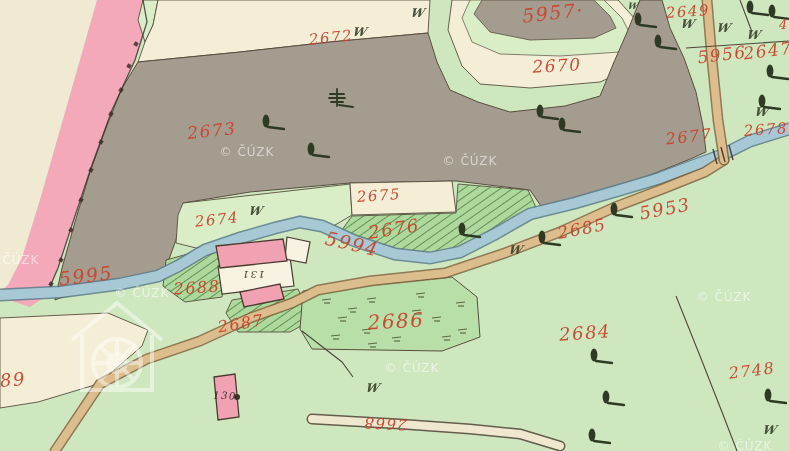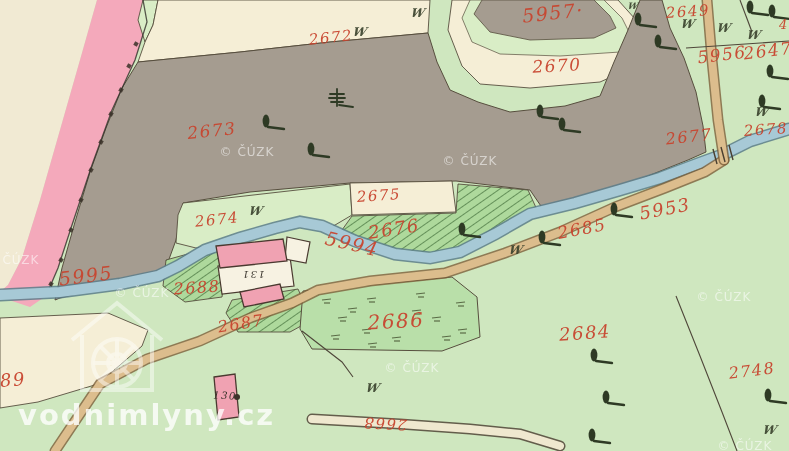--- a/index.html
+++ b/index.html
@@ -277,15 +277,14 @@
       <polyline points="10,45 55,8 100,45"></polyline>
       <polyline points="20,40 20,95 90,95 90,40"></polyline>
       <circle cx="55" cy="68" r="24"></circle>
       <circle cx="55" cy="68" r="9"></circle>
       <line x1="55" y1="44" x2="55" y2="92"></line>
       <line x1="31" y1="68" x2="79" y2="68"></line>
       <line x1="38" y1="51" x2="72" y2="85"></line>
       <line x1="72" y1="51" x2="38" y2="85"></line>
     </g>
   </svg>
-  <div id="site-mark">vodnimlyny.cz</div>
 
 </div>
 
 </body></html>

